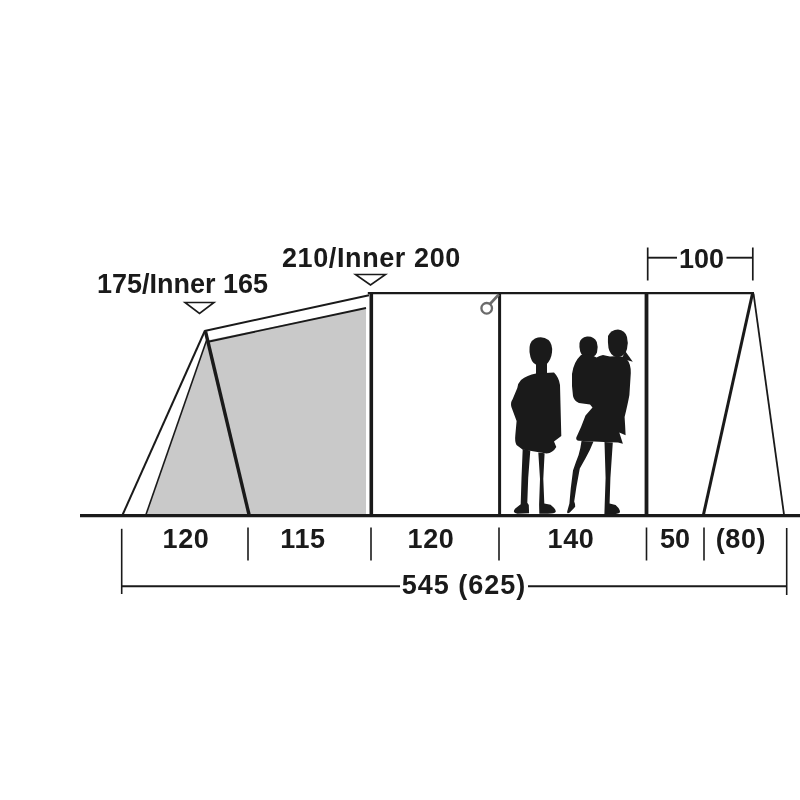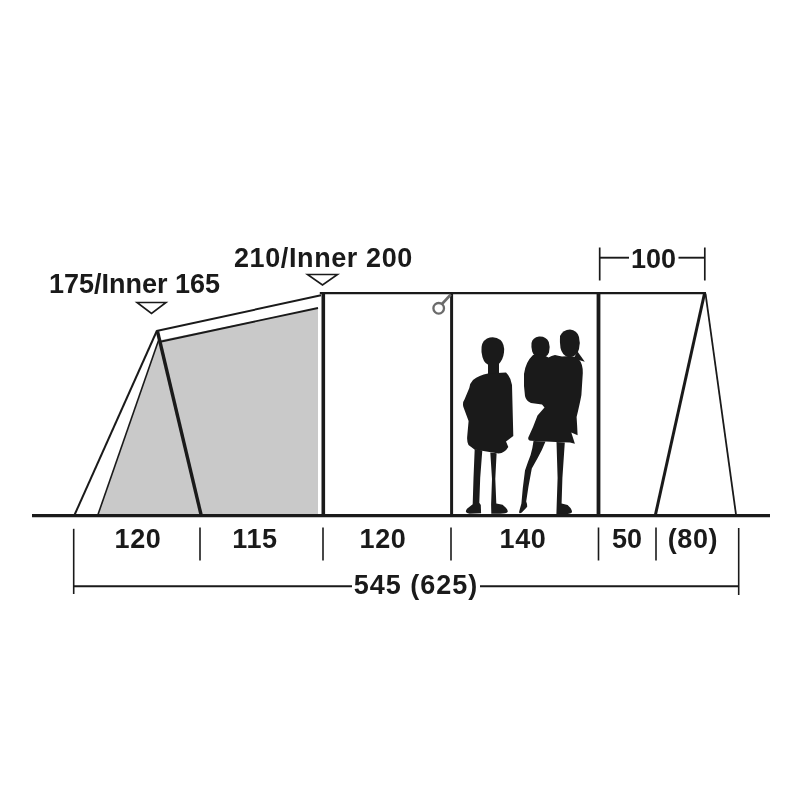--- a/index.html
+++ b/index.html
@@ -1,16 +1,16 @@
 <!DOCTYPE html>
 <html><head>
 <meta charset="utf-8">
 <style>
   html,body{margin:0;padding:0;background:#ffffff;}
-  .wrap{width:640px;height:800px;position:relative;background:#fff;}
+  .wrap{width:640px;height:800px;position:relative;background:#fff;margin-left:48px;}
   text{font-family:"Liberation Sans",sans-serif;font-weight:bold;fill:#1a1a1a;}
 </style>
 </head>
 <body>
 <div class="wrap">
 <svg width="800" height="800" viewBox="0 0 800 800" xmlns="http://www.w3.org/2000/svg">
 
   <rect x="0" y="0" width="800" height="800" fill="#ffffff"></rect>
 
   <path d="M98,514.5 L158.5,340.5 L318,308 L318,514.5 Z" fill="#c9c9c9" stroke="none"></path>

